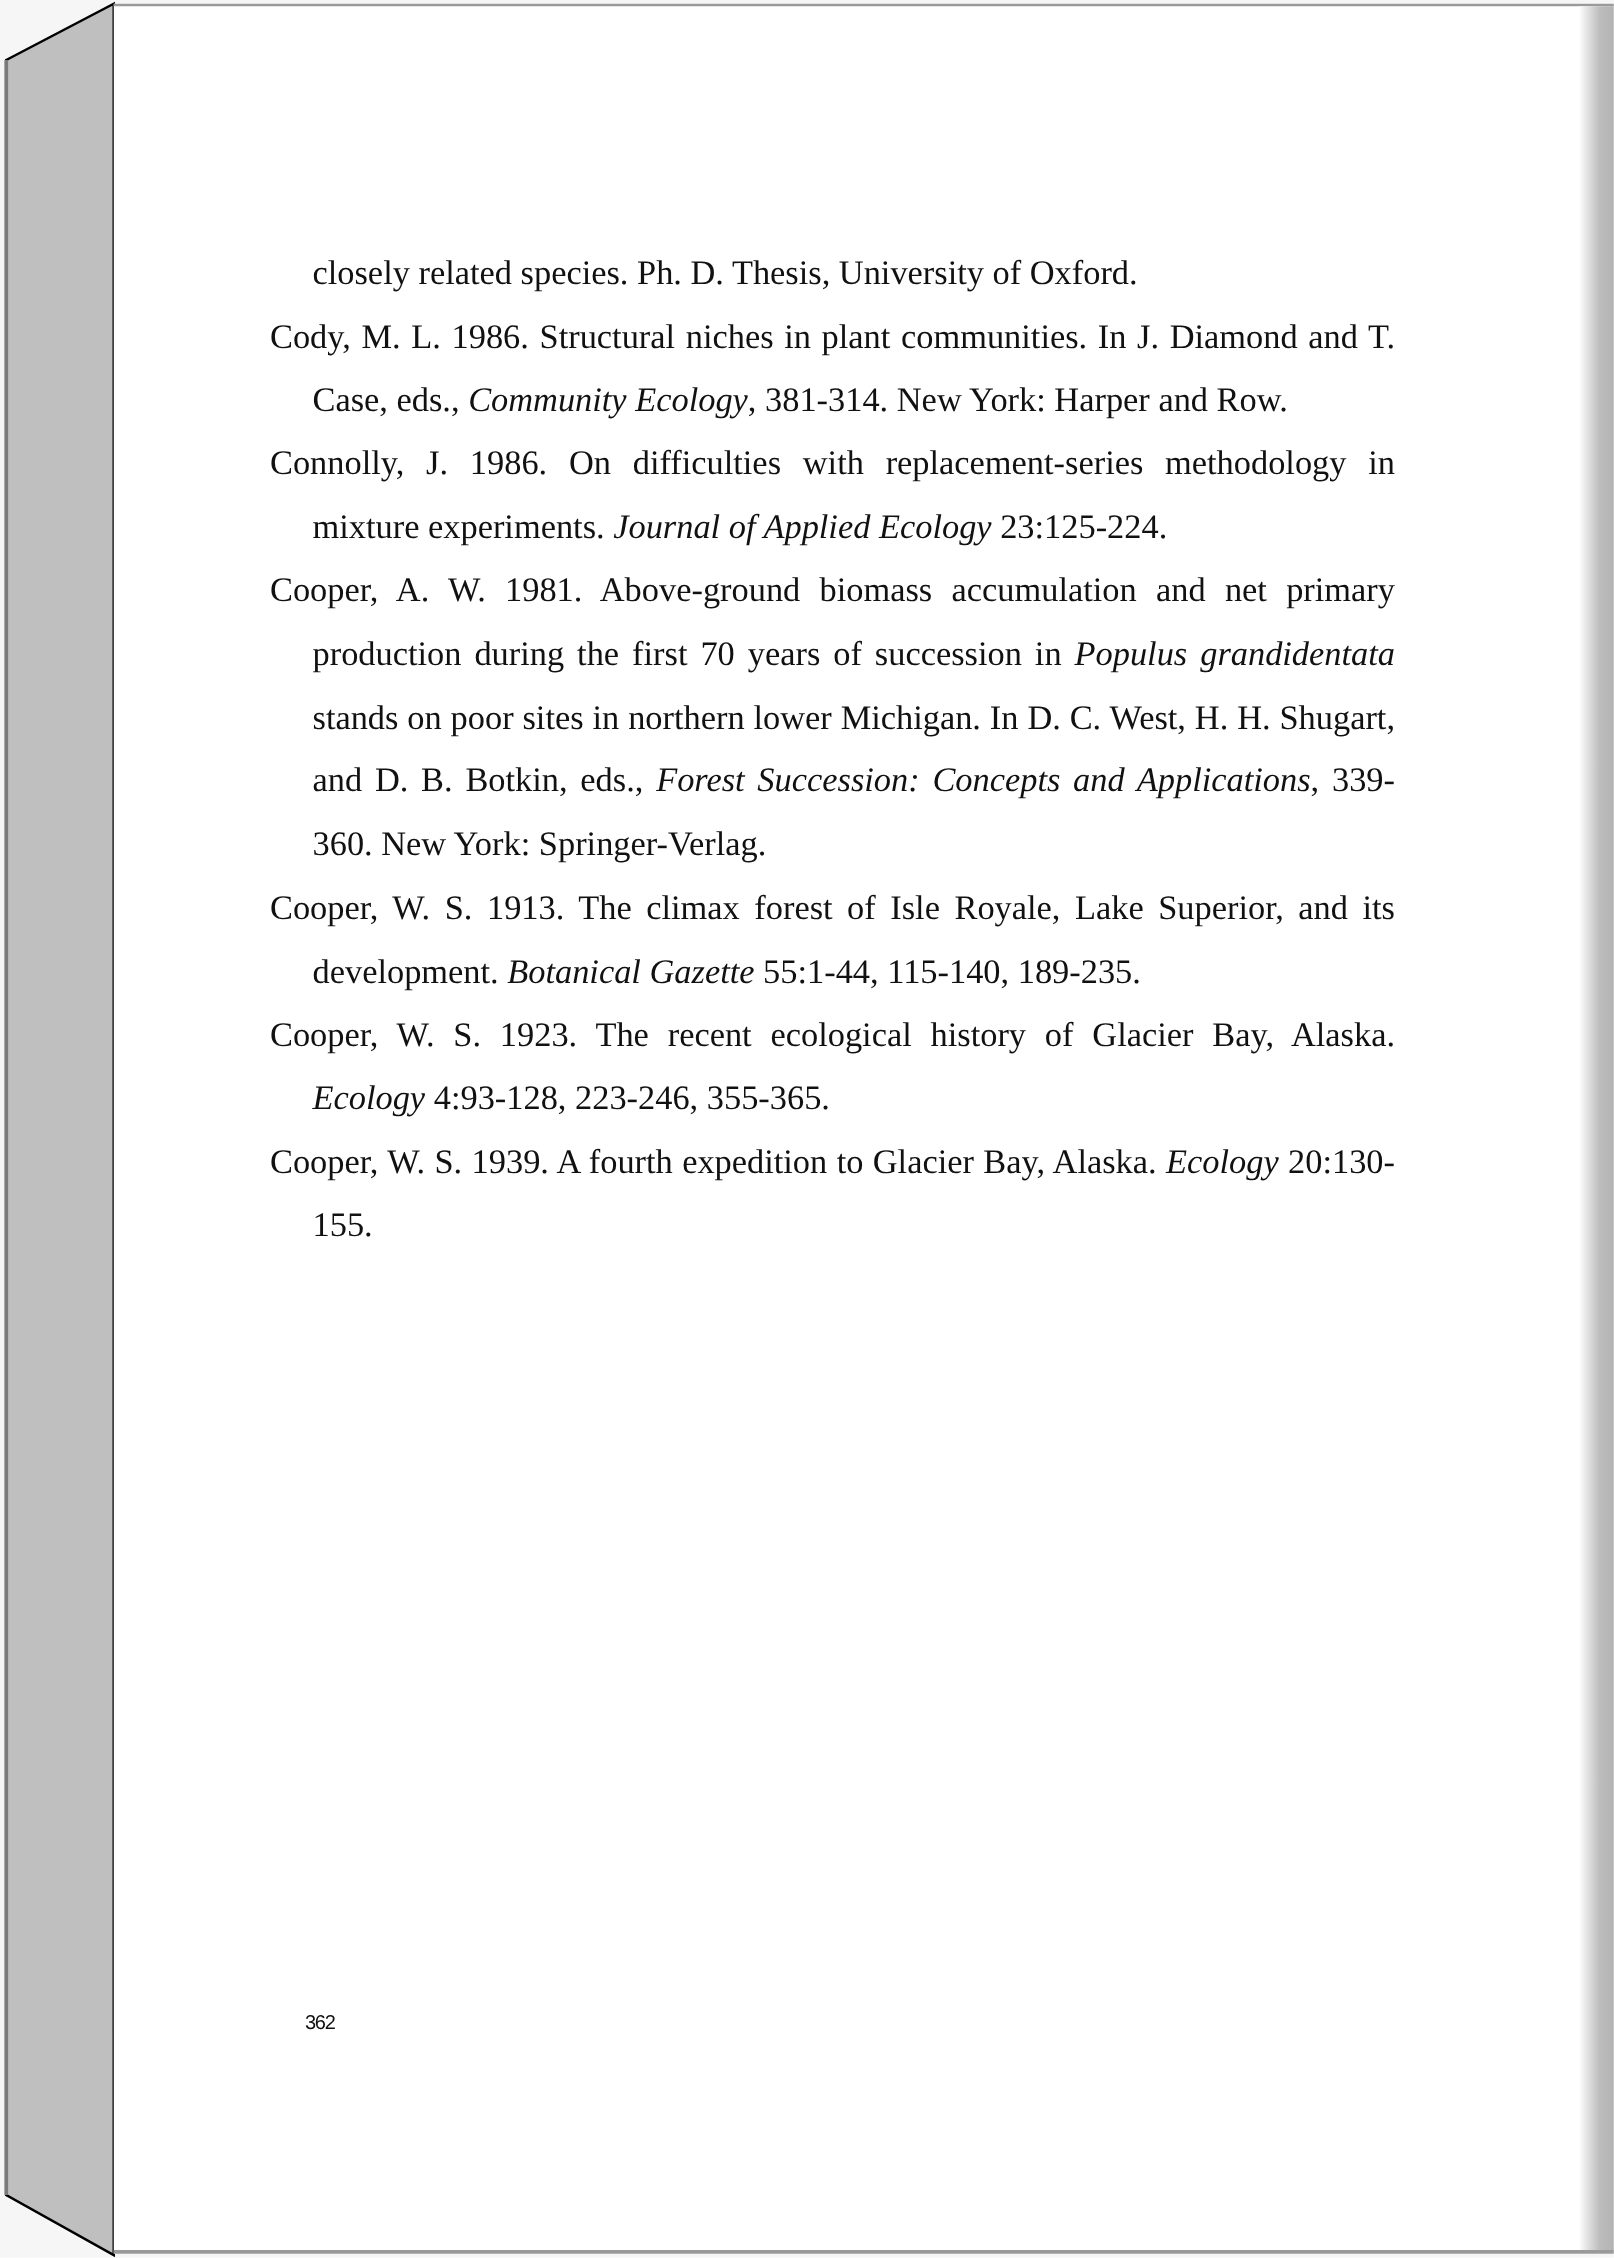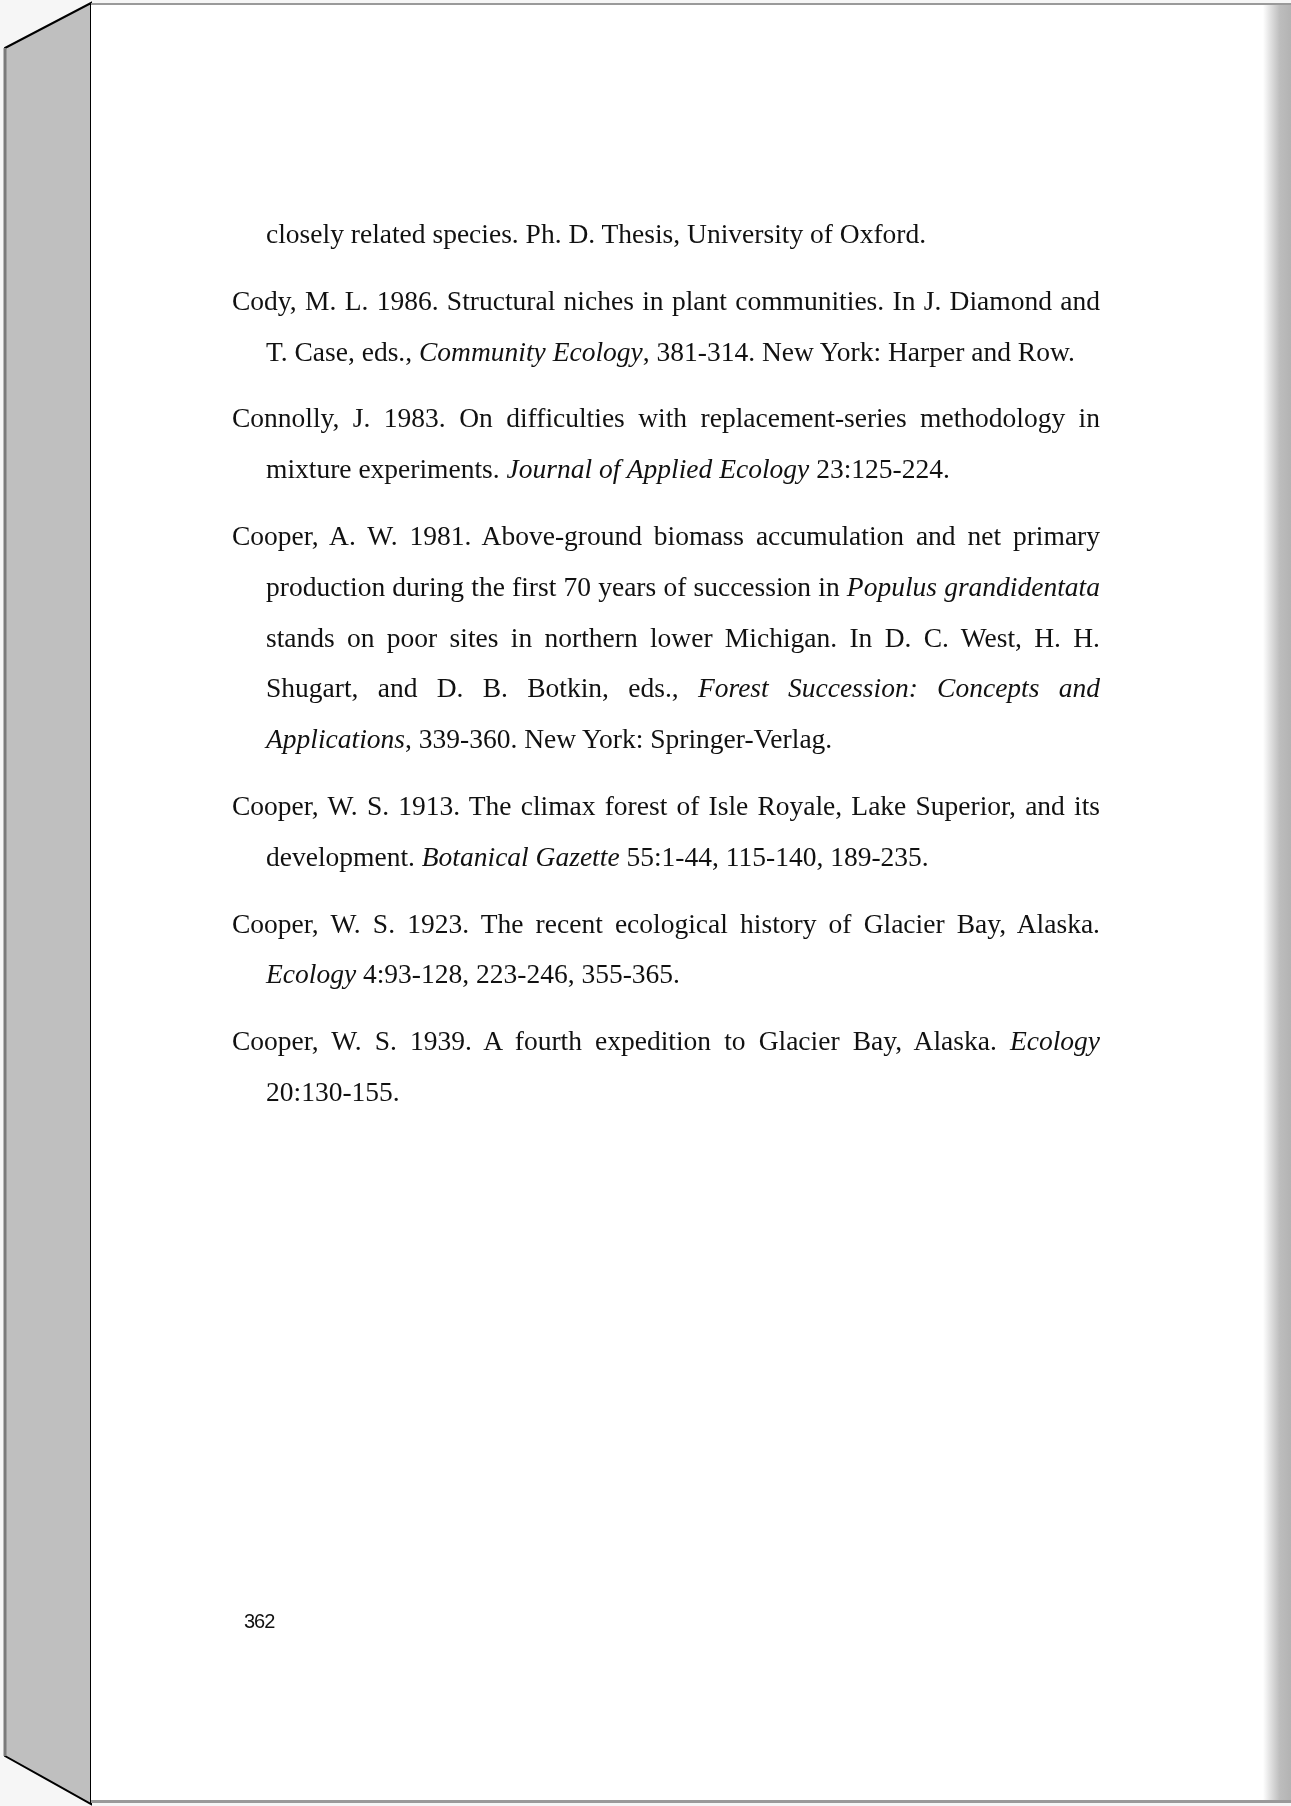--- a/index.html
+++ b/index.html
@@ -18,28 +18,28 @@
     box-sizing: border-box;
   }
   .page-edge {
     position: absolute; right: 0; top: 0; width: 28px; height: 100%;
     background: linear-gradient(to right, #ffffff 0%, #e2e2e2 25%, #bdbdbd 60%, #b3b3b3 100%);
   }
   .refs {
     position: absolute; left: 216px; top: 193px; width: 900px;
     font-size: 27.5px; line-height: 50.8px; color: #111;
   }
-  .ref { padding-left: 34px; text-indent: -34px; text-align: justify; margin: 16px; }
+  .ref { padding-left: 34px; text-indent: -34px; text-align: justify; margin: 0; }
   .ref.cont { padding-left: 34px; text-indent: 0; }
   .ref .it { font-style: italic; }
   .tracked { letter-spacing: 1.6px; }
   .pagenum {
     position: absolute; left: 244px; top: 1610px;
     font-family: "Liberation Sans", "DejaVu Sans", sans-serif;
-    font-size: 20px; color: #111; letter-spacing: -1px;
+    font-size: 16px; color: #111; letter-spacing: -1px;
   }
 </style>
 </head>
 <body>
 
 <div class="book">
   <svg class="spine" viewBox="0 0 100 1806" width="100" height="1806">
     <polygon points="5,48 91,3 91,1804 5,1756" fill="#bfbfbf" stroke="#000" stroke-width="2"></polygon>
     <line x1="5" y1="48" x2="5" y2="1756" stroke="#7a7a7a" stroke-width="3"></line>
   </svg>
@@ -49,21 +49,21 @@
   </div>
 
   <div class="refs">
     <p class="ref cont">
       <span>closely related species. Ph. D. Thesis, University of Oxford.</span>
     </p>
     <p class="ref">
       <span>Cody, M. L. 1986. Structural niches in plant communities. In J. Diamond and T. Case, eds., </span><span class="it">Community Ecology</span><span>, 381-314. New York: Harper and Row.</span>
     </p>
     <p class="ref">
-      <span>Connolly, J. 1983. On difficulties with replacement-series methodology in mixture experiments. </span><span class="it">Journal of Applied Ecology</span><span> 23:125-224.</span>
+      <span>Connolly, J. 1986. On difficulties with replacement-series methodology in mixture experiments. </span><span class="it">Journal of Applied Ecology</span><span> 23:125-224.</span>
     </p>
     <p class="ref">
       <span>Cooper, A. W. 1981. Above-ground biomass accumulation and net primary production during the first 70 years of succession in </span><span class="it">Populus grandidentata</span><span> stands on poor sites in northern lower Michigan. In D. C. West, H. H. Shugart, and D. B. Botkin, eds., </span><span class="it">Forest Succession: Concepts and Applications</span><span>, 339-360. New York: Springer-Verlag.</span>
     </p>
     <p class="ref">
       <span>Cooper, W. S. 1913. The climax forest of Isle Royale, Lake Superior, and its development. </span><span class="it">Botanical Gazette</span><span> 55:1-44, 115-140, 189-235.</span>
     </p>
     <p class="ref">
       <span>Cooper, W. S. 1923. The recent ecological history of Glacier Bay, Alaska. </span><span class="it">Ecology</span><span> 4:93-128, 223-246, 355-365.</span>
     </p>

